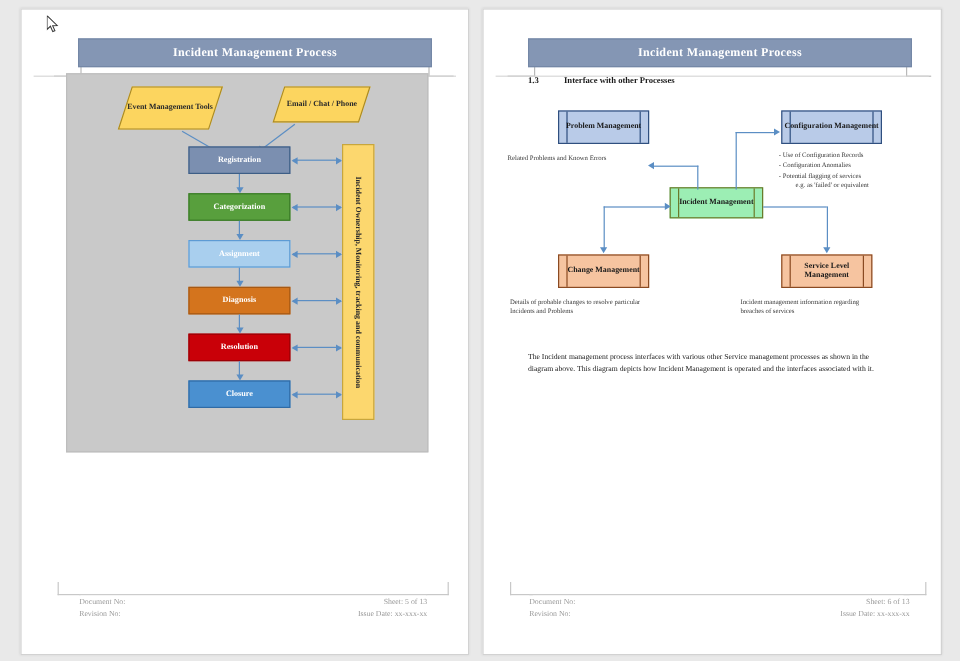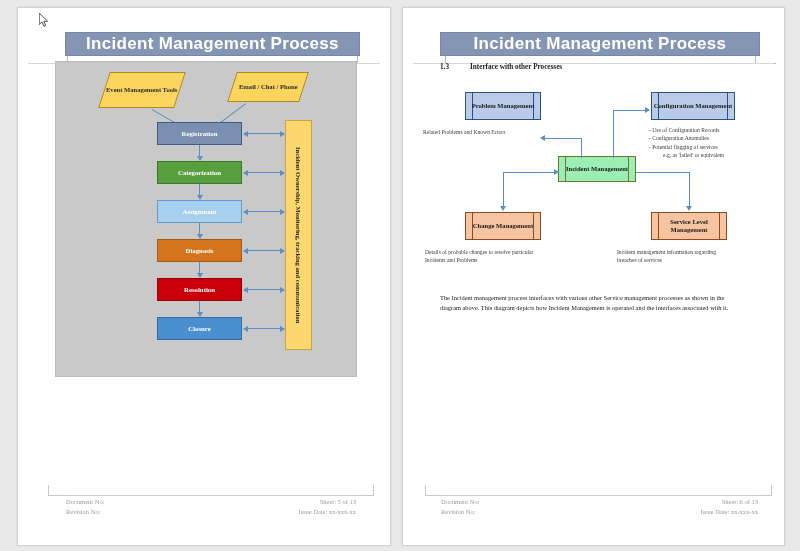--- a/index.html
+++ b/index.html
@@ -18,22 +18,22 @@
 
   
   .hdr-wrap{position:absolute;left:0;right:0;top:24px;height:30px;}
   .hdr-bar{
     position:absolute;left:47px;right:30px;top:0;height:22px;
     background:#8496b4;border:1px solid #7487a6;
     display:flex;align-items:center;justify-content:center;
   }
   #page-right .hdr-bar{left:37px;right:24px;}
   .hdr-title{
-    color:#ffffff;font-weight:bold;font-size:17px;letter-spacing:.3px;
-    font-family:Liberation Sans, sans-serif;
+    color:#ffffff;font-weight:bold;font-size:10px;letter-spacing:.3px;
+    font-family:Liberation Serif, serif;
   }
   
   .corner{position:absolute;border:0;border-top:1px solid #b9b9b9;}
   .corner.left{left:27px;top:22px;width:22px;height:9px;border-left:0;border-right:1px solid #b9b9b9;border-bottom:1px solid #b9b9b9;border-top:0;}
   .corner.right{right:12px;top:22px;width:20px;height:9px;border-right:0;border-left:1px solid #b9b9b9;border-bottom:1px solid #b9b9b9;border-top:0;}
   .hdr-rule{position:absolute;left:10px;right:10px;top:31px;height:0;border-top:1px solid #d8d8d8;}
 
   
   .footer{position:absolute;left:0;right:0;bottom:18px;height:42px;font-size:6.5px;color:#9a9a9a;}
   .footer .fcorner{position:absolute;top:0;width:18px;height:10px;border-bottom:1px solid #c8c8c8;}

